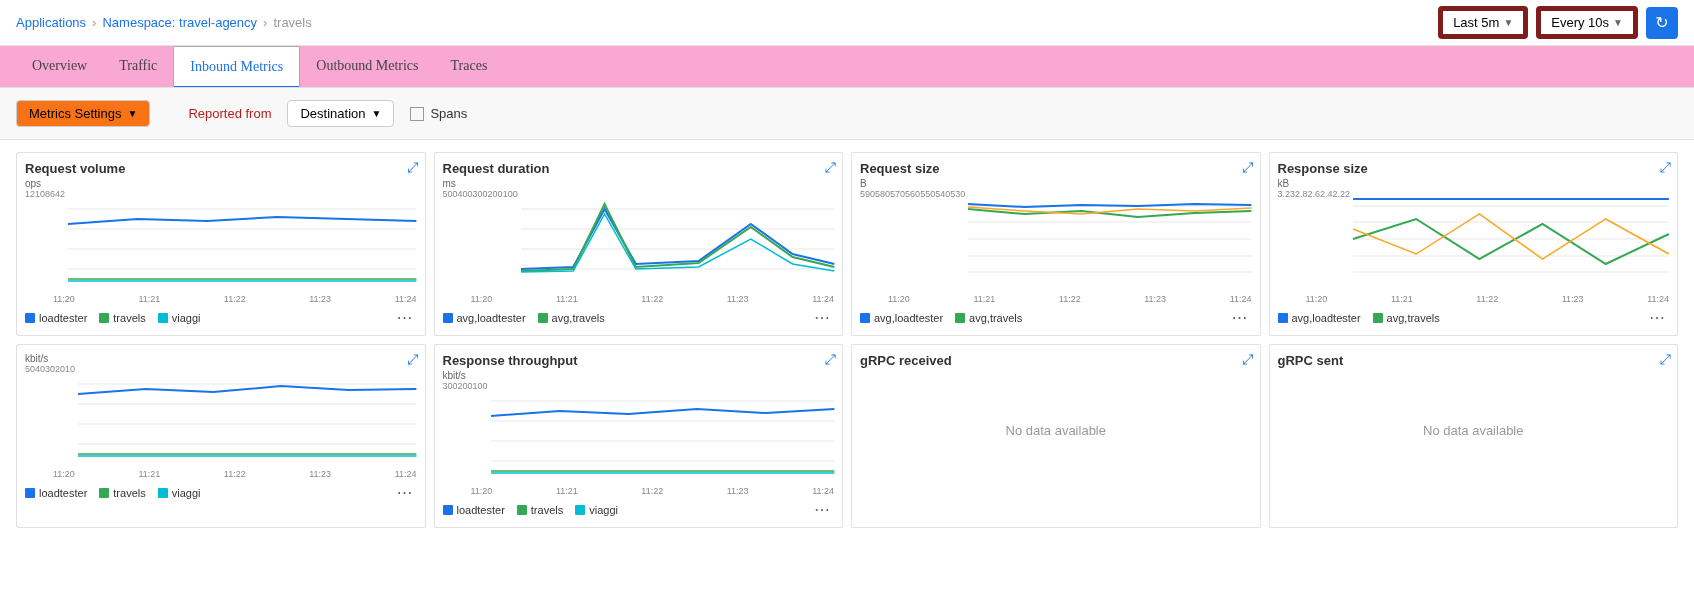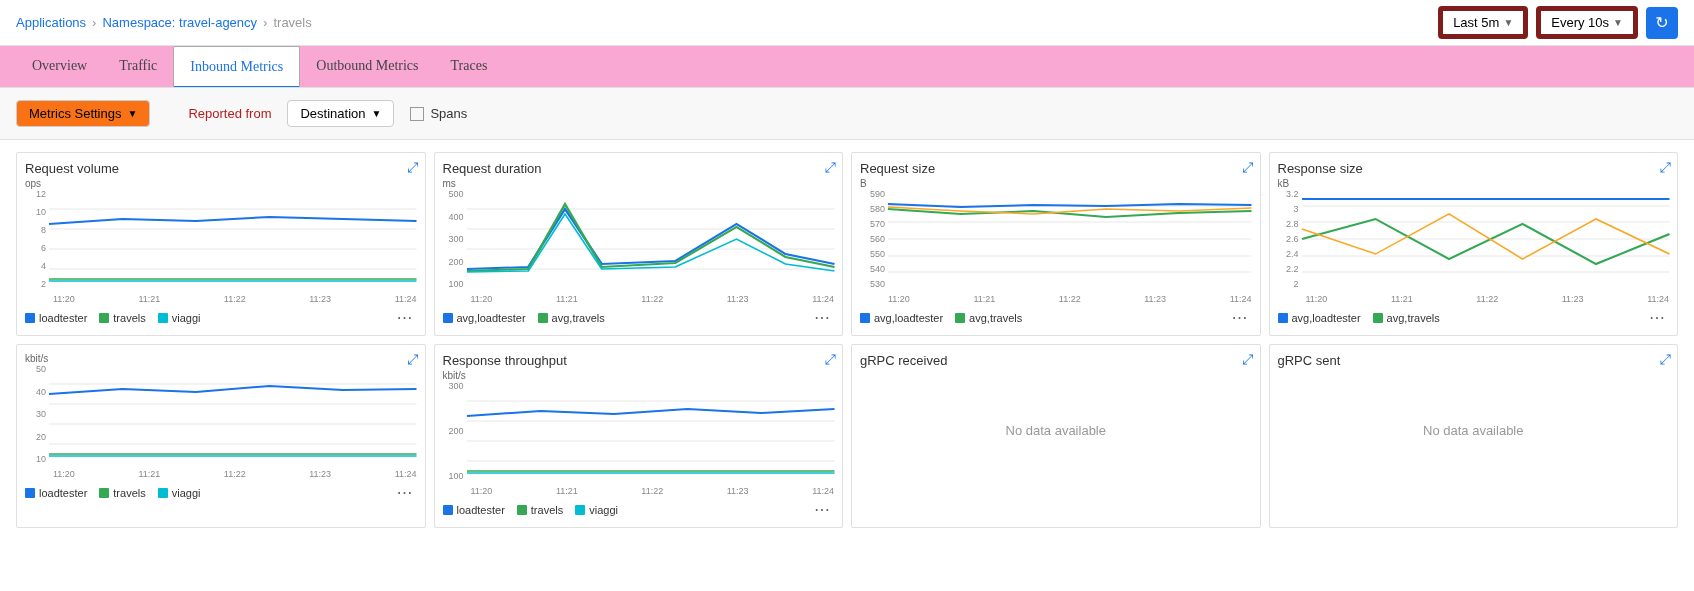--- a/index.html
+++ b/index.html
@@ -62,42 +62,42 @@
     .spans-label { display: flex; align-items: center; gap: 6px; font-size: 13px; cursor: pointer; }
     .checkbox { width: 14px; height: 14px; border: 1px solid #999; display: inline-block; }
 
     
     .charts-container { padding: 12px 16px; background: #fff; }
     .charts-row { display: flex; gap: 8px; margin-bottom: 8px; }
     .chart-card {
       flex: 1; border: 1px solid #e0e0e0; border-radius: 2px;
       padding: 8px; position: relative; min-width: 0;
     }
-    .chart-title { font-size: 13px; font-weight: 400; margin-bottom: 2px; }
+    .chart-title { font-size: 13px; font-weight: 700; margin-bottom: 2px; }
     .chart-unit { font-size: 10px; color: #666; }
     .expand-btn {
       position: absolute; top: 6px; right: 6px;
       background: none; border: none; cursor: pointer; color: #1a73e8; font-size: 14px;
     }
     .chart-legend {
       display: flex; align-items: center; gap: 12px; margin-top: 4px;
       font-size: 11px; flex-wrap: wrap;
     }
     .legend-item { display: flex; align-items: center; gap: 4px; }
     .legend-dot { width: 10px; height: 10px; border-radius: 1px; display: inline-block; }
     .more-btn {
       margin-left: auto; background: none; border: none; cursor: pointer;
       color: #666; font-size: 16px; padding: 0 4px;
     }
     .no-data {
       display: flex; align-items: center; justify-content: center;
       height: 120px; color: #999; font-size: 13px;
     }
     .chart-inner { position: relative; display: flex; }
-    .y-labels { font-size: 9px; color: #888; display: flex; flex-direction: column; justify-content: space-between; height: 100px; text-align: right; padding-right: 3px; min-width: 24px; }
+    .y-labels { font-size: 9px; color: #888; display: flex; flex-direction: row; justify-content: space-between; height: 100px; text-align: right; padding-right: 3px; min-width: 24px; }
     .svg-area { flex: 1; }
     .x-labels { display: flex; justify-content: space-between; font-size: 9px; color: #888; margin-top: 2px; padding-left: 28px; }
 
     svg { width: 100%; height: 100px; overflow: visible; }
     .grid-line { stroke: #e8e8e8; stroke-width: 1; }
   </style>
 </head>
 <body>
 
 <div class="top-bar">

